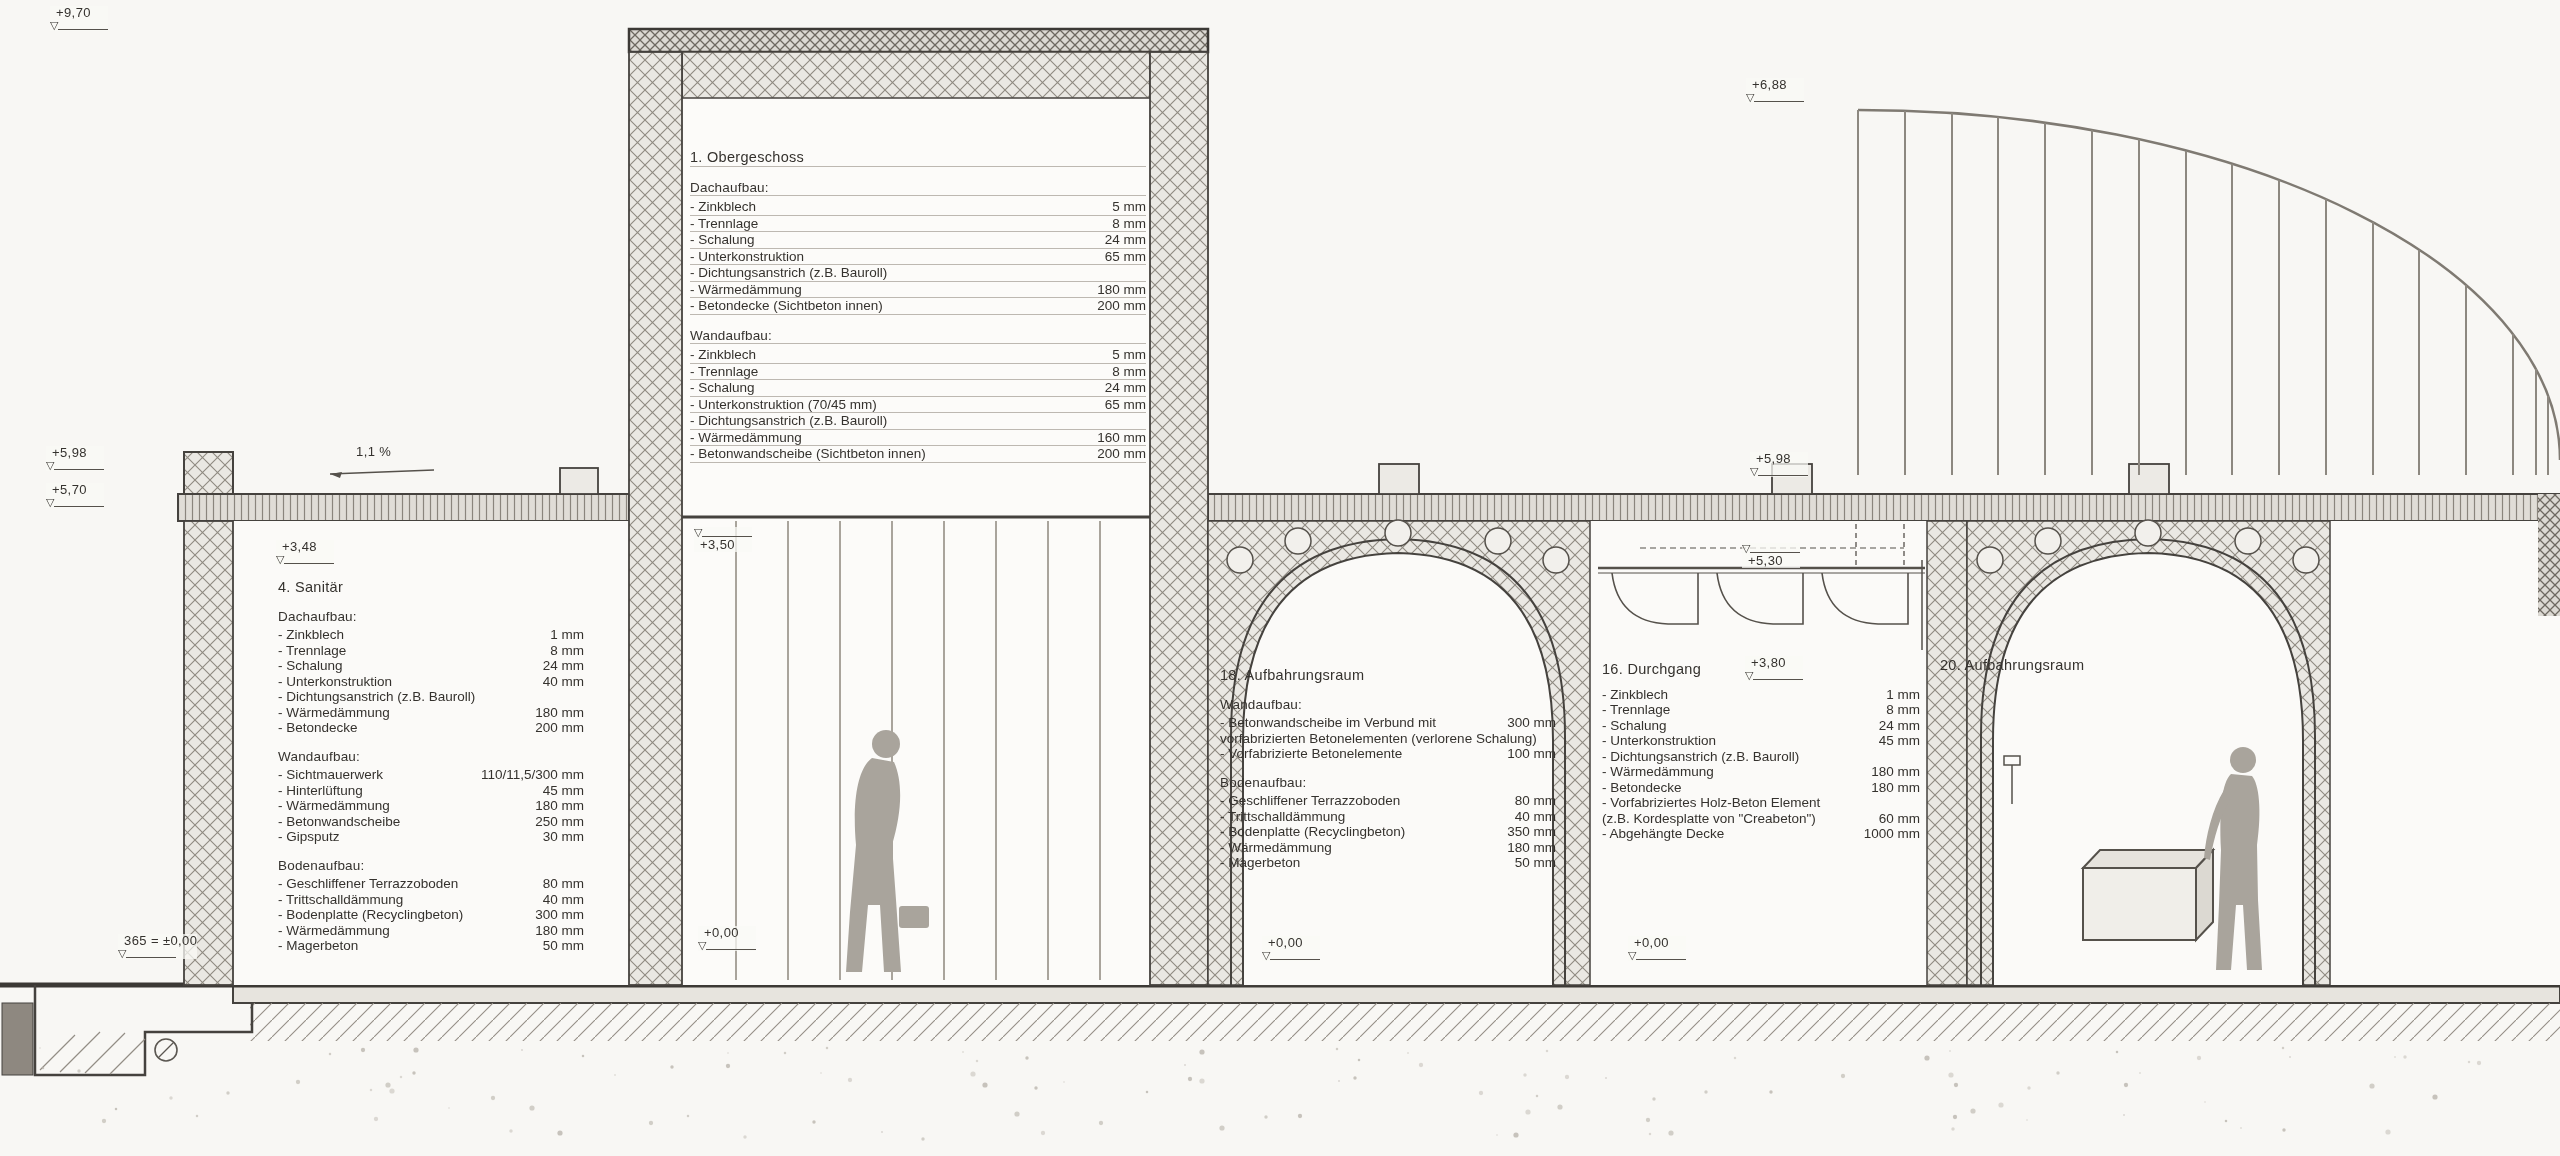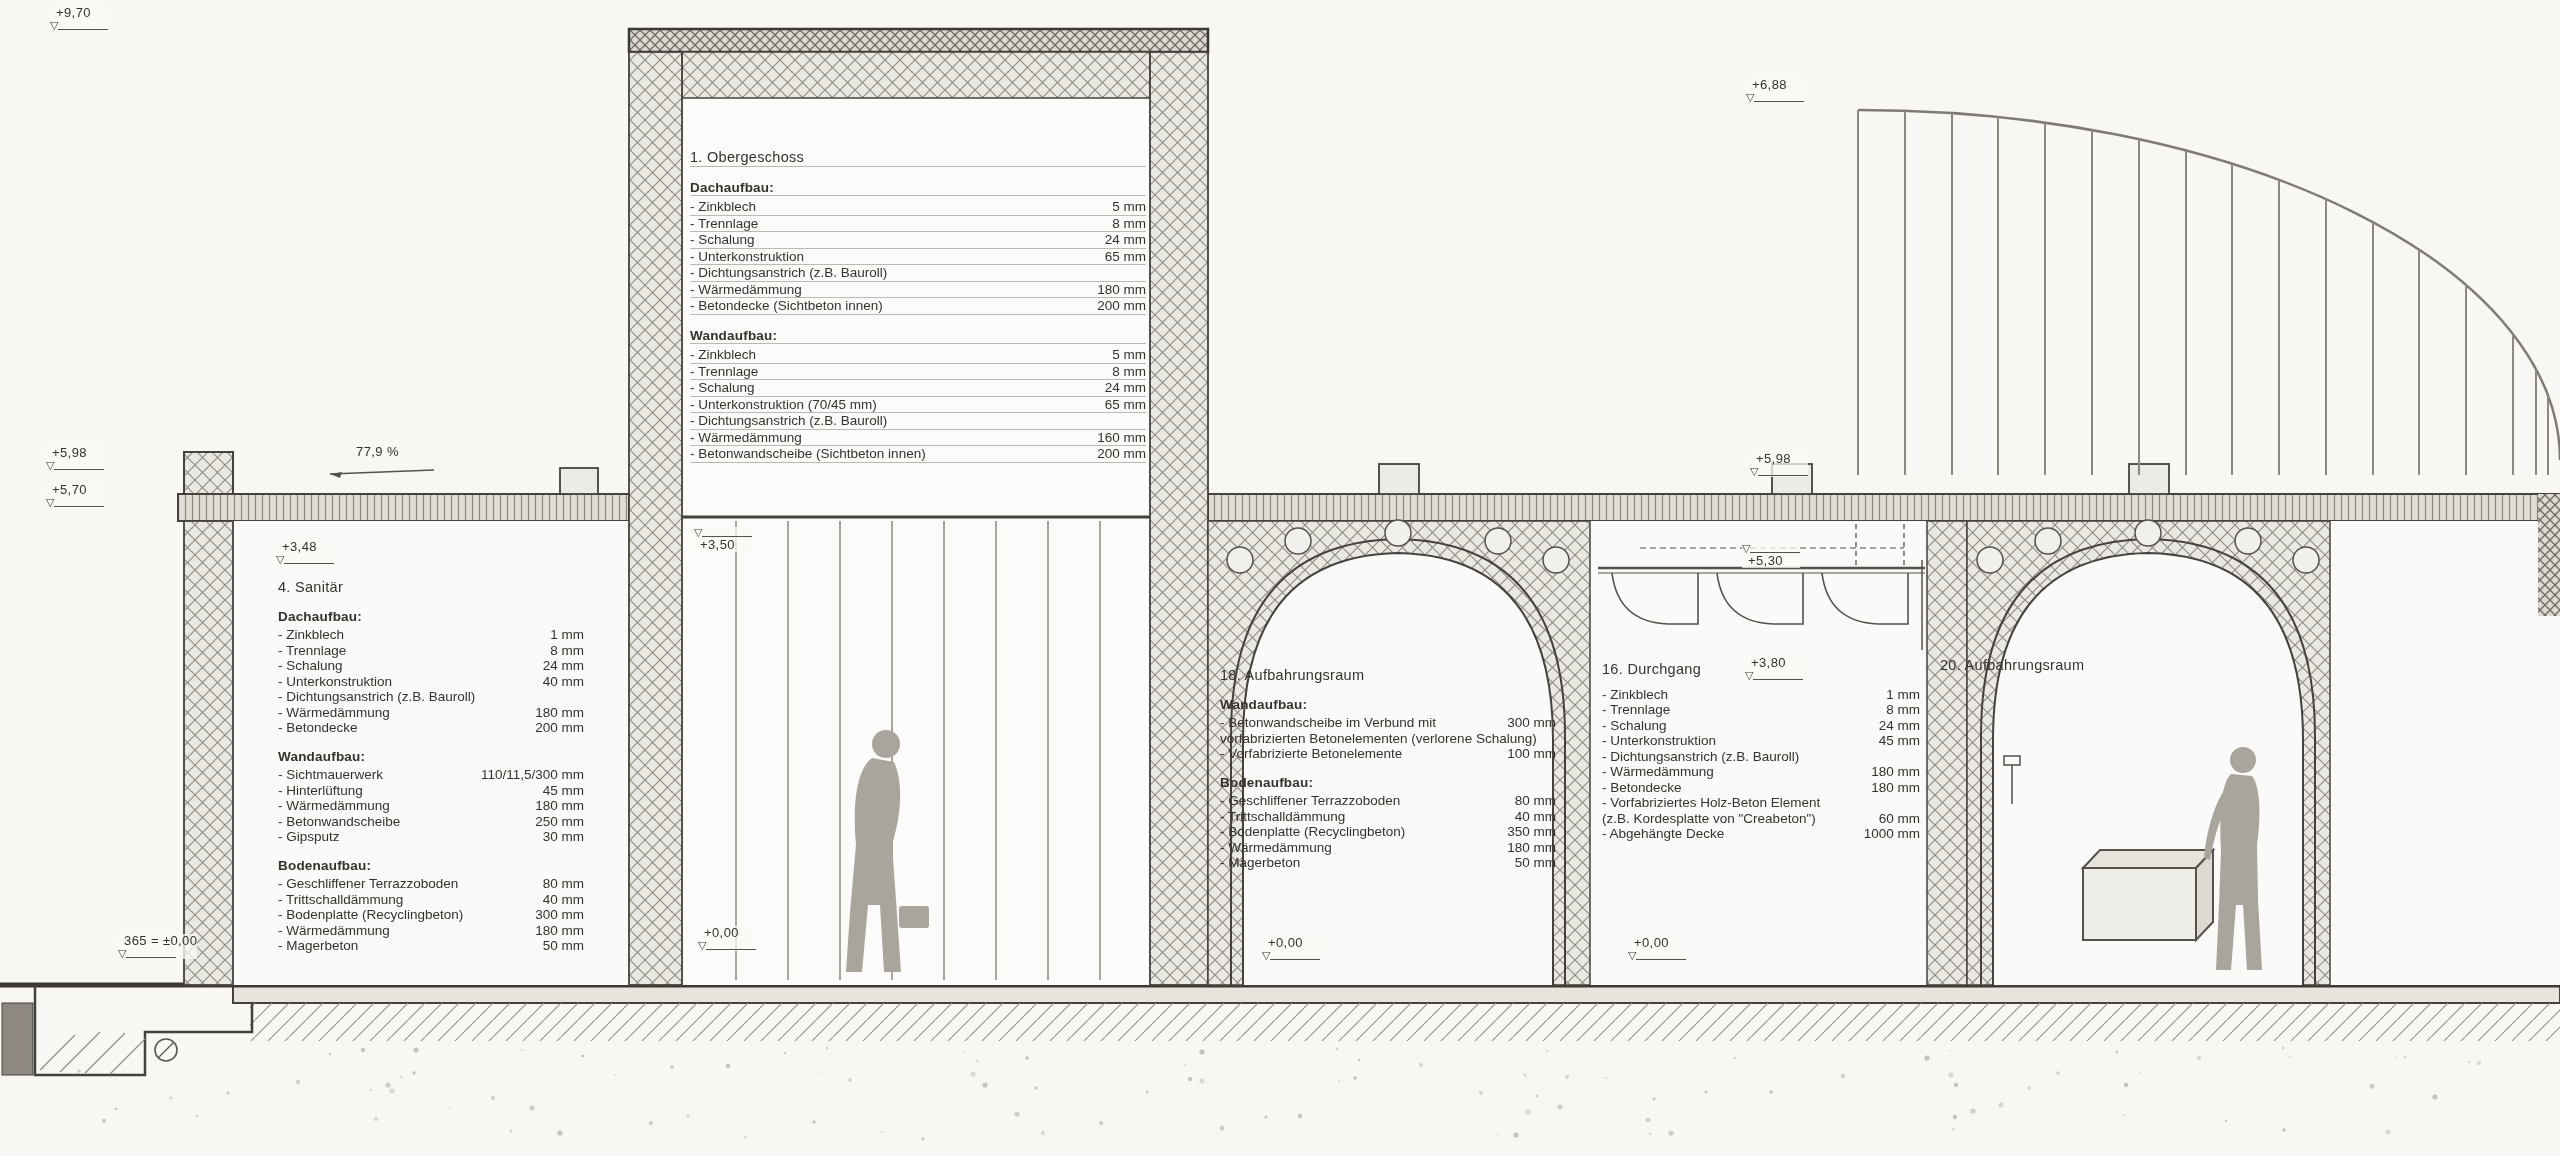--- a/index.html
+++ b/index.html
@@ -6,21 +6,21 @@
   #sheet{
     position:relative;width:2560px;height:1156px;overflow:hidden;
     background:#f8f7f4;
     font-family:"Liberation Sans", sans-serif;
     color:#35322e;
   }
   #linework{position:absolute;left:0;top:0;}
   
   .spec{position:absolute;font-size:13.5px;line-height:15.5px;}
   .spec-title{font-weight:normal;font-size:14.5px;margin-bottom:9px;letter-spacing:.3px;}
-  .spec-heading{font-weight:bold;margin-top:13px;margin-bottom:3px;letter-spacing:.2px;}
+  .spec-heading{font-weight:normal;margin-top:13px;margin-bottom:3px;letter-spacing:.2px;}
   .spec-row{display:flex;justify-content:space-between;align-items:flex-end;}
   .spec-row .lbl{white-space:nowrap;padding-right:10px;}
   .spec-row .val{white-space:nowrap;text-align:right;}
   .ruled .spec-row,.ruled .spec-title,.ruled .spec-heading{
     border-bottom:1px solid rgba(125,118,106,.5);
   }
   .ruled{padding-right:4px;}
   
   .elev{position:absolute;font-size:13px;line-height:14px;background:rgba(250,249,246,.75);}
   .elev .lab{display:block;letter-spacing:.4px;padding-left:6px;}
@@ -602,15 +602,15 @@
       </span>
   </div>
   <div class="elev" style="left:118px;top:934px;">
     <span class="lab">365 = ±0,00</span>
     <span class="symrow">
         <span class="tri">▽</span>
         <span class="rule"></span>
       </span>
   </div>
 
-  <div class="slope" style="left:356px;top:444px;">77,9 %</div>
+  <div class="slope" style="left:356px;top:444px;">1,1 %</div>
 
 </div>
 
 </body></html>

